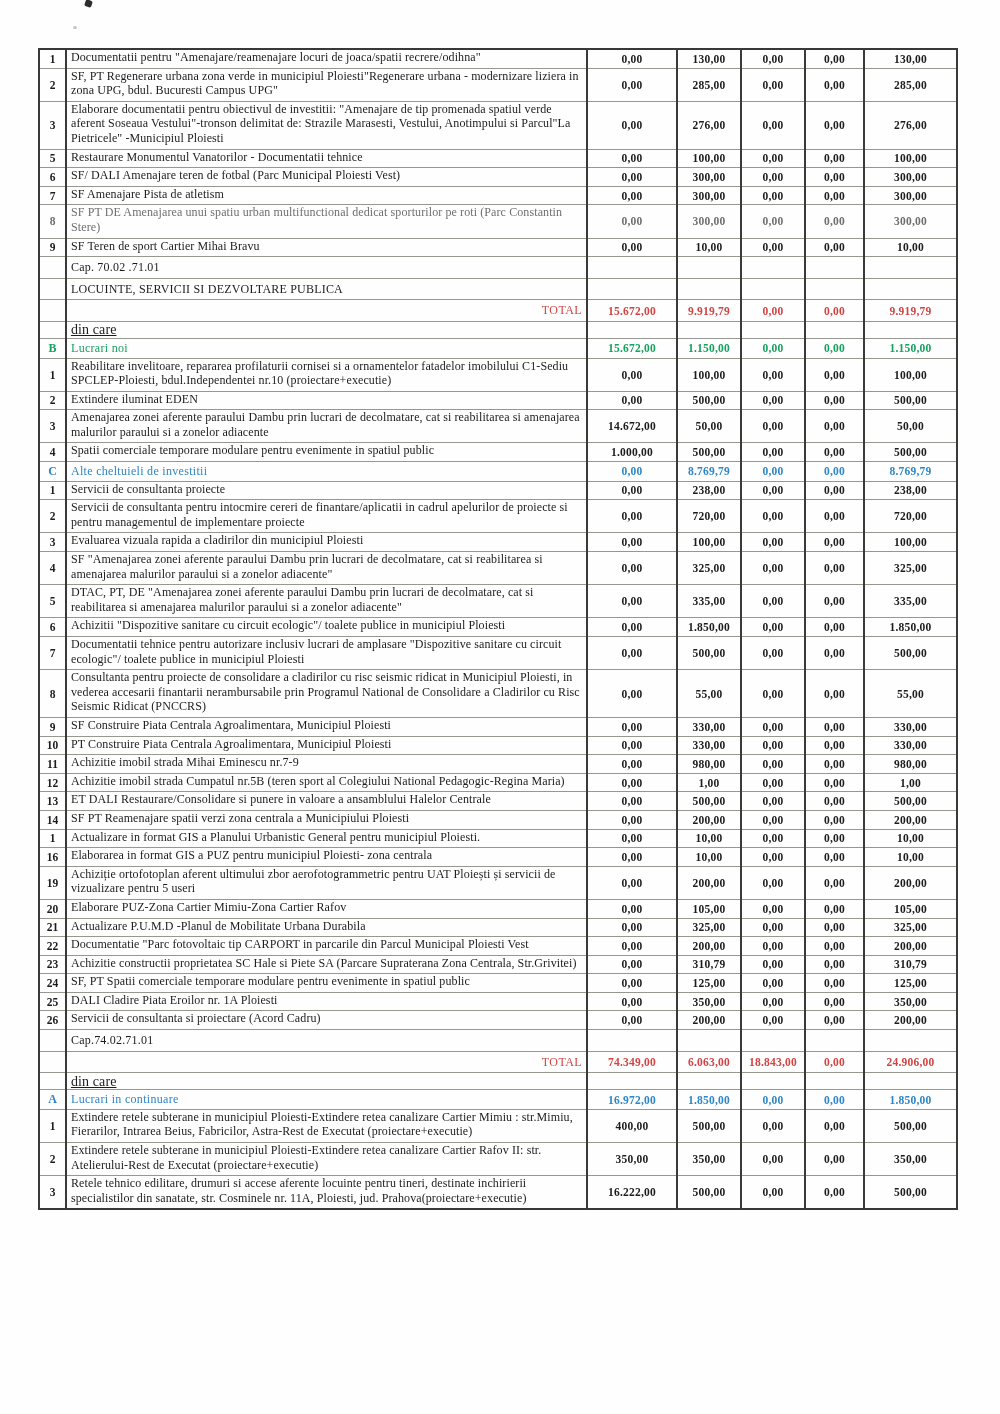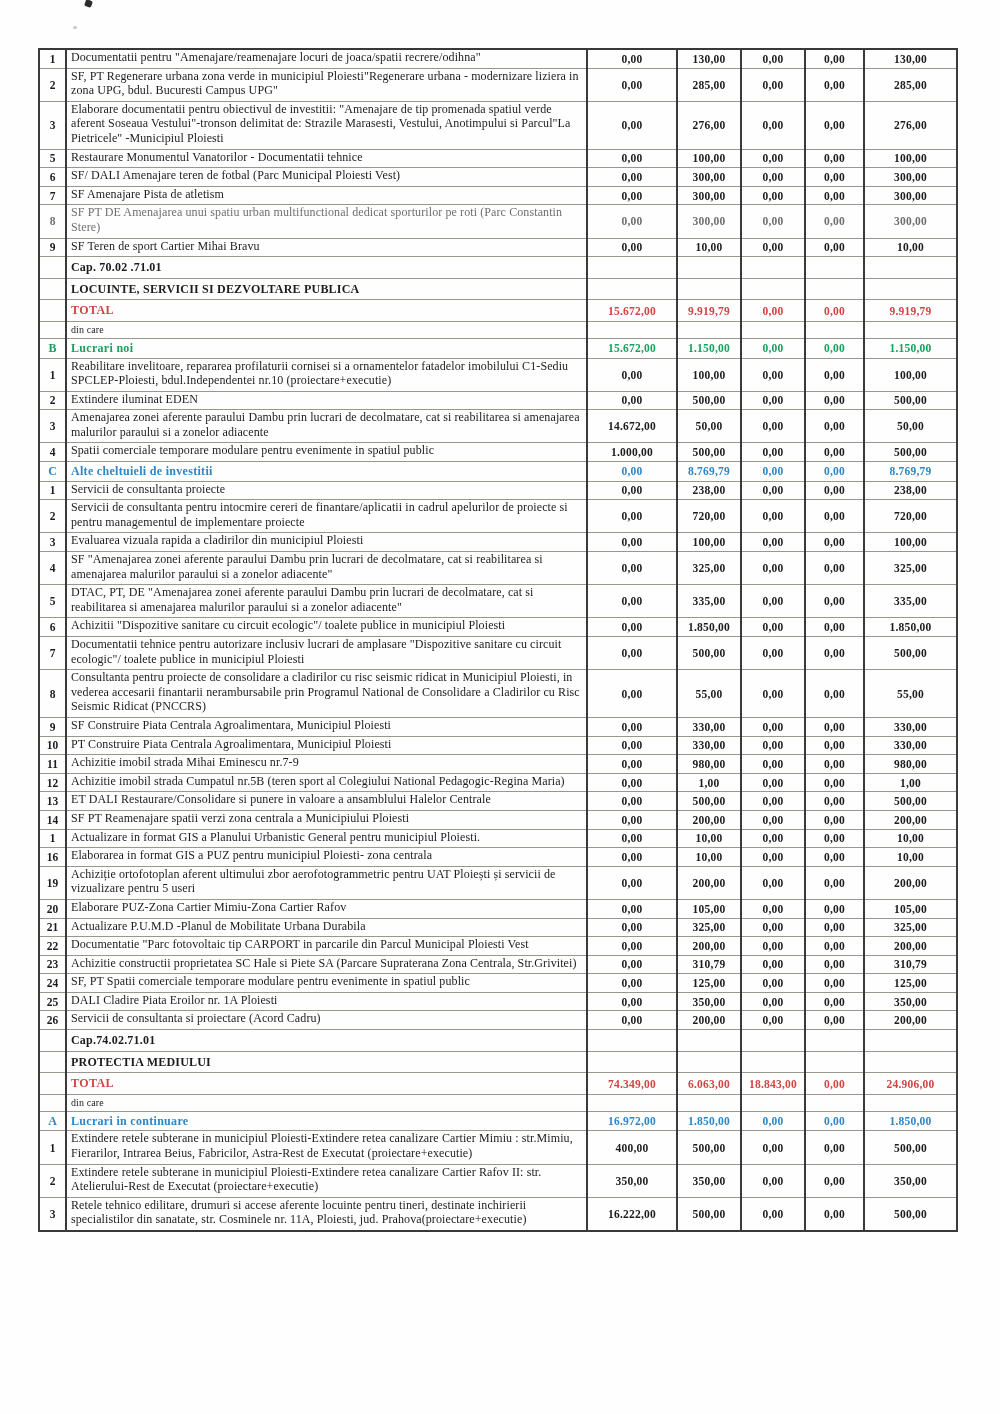--- a/index.html
+++ b/index.html
@@ -31,24 +31,24 @@
   }
   td.desc{
     text-align:left;font-size:12px;line-height:14.6px;padding:2px 4px 2px 4px;
     letter-spacing:.1px;
   }
   td.val{
     text-align:center;font-weight:bold;font-size:11.5px;white-space:nowrap;
     padding:1px 2px;letter-spacing:.2px;
   }
   tr.r-item td.desc{padding-top:0;padding-bottom:3px;}
-  tr.r-cap td.desc, tr.r-chapter td.desc{font-weight:bold;padding-top:3px;padding-bottom:3px;letter-spacing:.2px;}
-  tr.r-total td.desc{font-weight:bold;padding-top:3px;padding-bottom:3px;letter-spacing:.4px;}
-  tr.r-dincare td.desc{font-size:10px;line-height:11px;padding-top:1px;padding-bottom:1px;}
-  tr.r-section td.desc{font-weight:bold;letter-spacing:.3px;padding-top:2px;padding-bottom:2px;}
+  tr.r-cap td.desc, tr.r-chapter td.desc{font-weight:normal;padding-top:3px;padding-bottom:3px;letter-spacing:.2px;}
+  tr.r-total td.desc{font-weight:normal;padding-top:3px;padding-bottom:3px;letter-spacing:.4px;text-align:right;}
+  tr.r-dincare td.desc{font-size:14px;line-height:11px;padding-top:1px;padding-bottom:1px;text-decoration:underline;}
+  tr.r-section td.desc{font-weight:normal;letter-spacing:.3px;padding-top:2px;padding-bottom:2px;}
   tr.r-section td.num{font-size:12px;}
   tr.r-cap td, tr.r-chapter td, tr.r-dincare td{height:14px;}
 </style>
 </head>
 <body>
 
 <div class="page">
   <div class="speck speck1"></div>
   <div class="speck speck2"></div>
 
@@ -443,29 +443,20 @@
         </tr>
         <tr class="r-cap">
           <td class="num"></td>
           <td class="desc">Cap.74.02.71.01</td>
           <td class="val"></td>
           <td class="val"></td>
           <td class="val"></td>
           <td class="val"></td>
           <td class="val"></td>
         </tr>
-        <tr class="r-chapter">
-          <td class="num"></td>
-          <td class="desc">PROTECTIA MEDIULUI</td>
-          <td class="val"></td>
-          <td class="val"></td>
-          <td class="val"></td>
-          <td class="val"></td>
-          <td class="val"></td>
-        </tr>
         <tr class="r-total" style="color: rgb(210, 68, 68);">
           <td class="num"></td>
           <td class="desc">TOTAL</td>
           <td class="val">74.349,00</td>
           <td class="val">6.063,00</td>
           <td class="val">18.843,00</td>
           <td class="val">0,00</td>
           <td class="val">24.906,00</td>
         </tr>
         <tr class="r-dincare">

